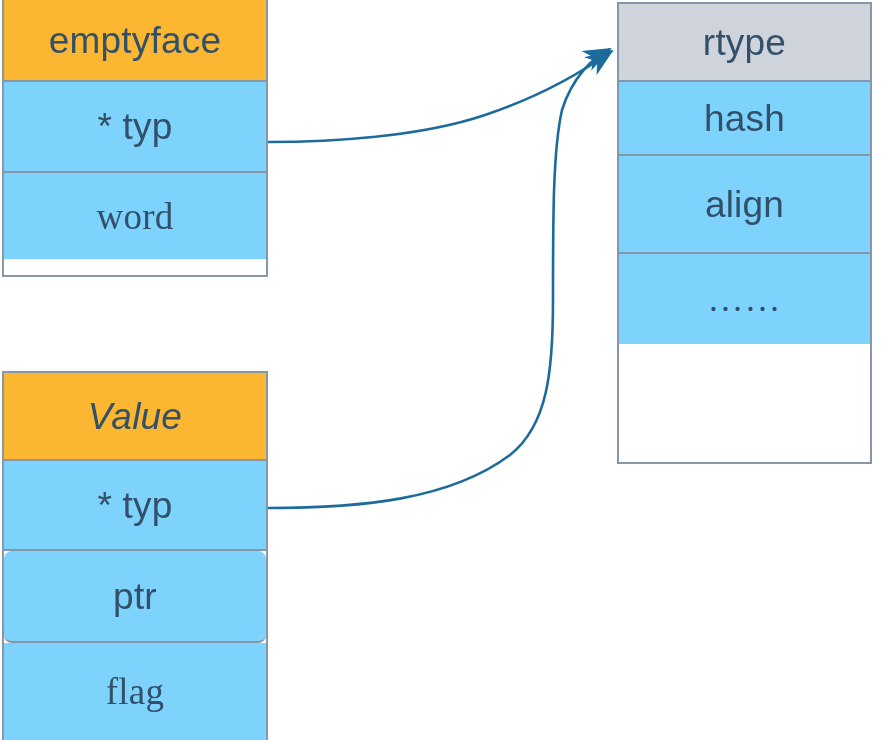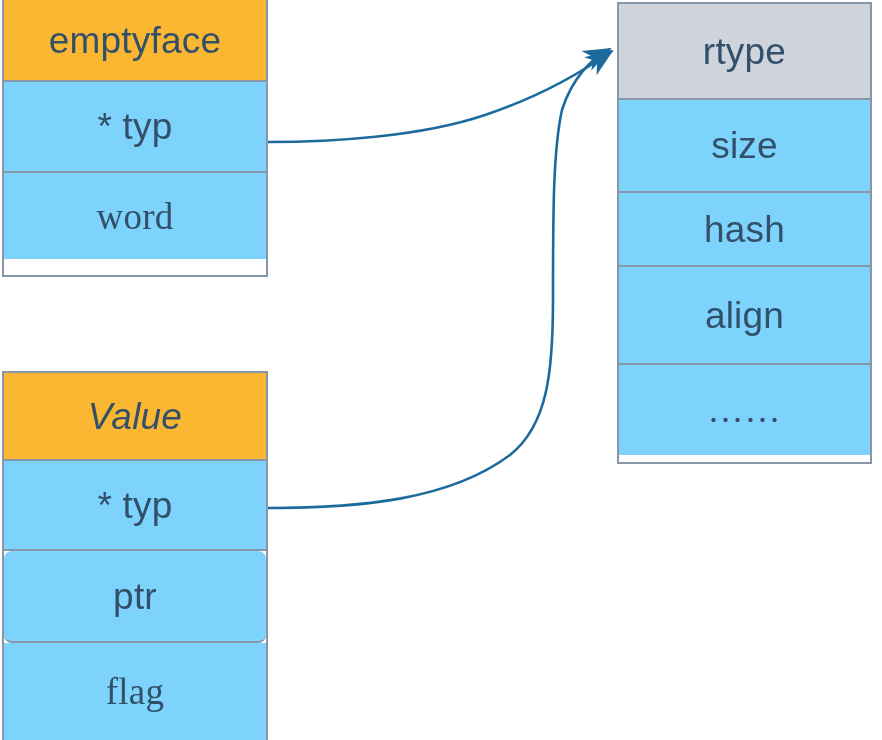--- a/index.html
+++ b/index.html
@@ -80,21 +80,21 @@
   #struct-value .r2 { height: 92px; border-radius: 8px; }
   #struct-value .r3 { height: 97px; }
 
   
   #struct-rtype {
     left: 617px;
     top: 2px;
     width: 255px;
     height: 462px;
   }
-  #struct-rtype .r0 { height: 96px; }
+  #struct-rtype .r0 { height: 78px; }
   #struct-rtype .r1 { height: 93px; }
   #struct-rtype .r2 { height: 74px; }
   #struct-rtype .r3 { height: 98px; }
   #struct-rtype .r4 { height: 90px; }
 
   
   #connectors {
     position: absolute;
     left: 0; top: 0;
     width: 882px;
@@ -115,21 +115,20 @@
 
   <div class="struct" id="struct-value">
     <div class="struct-row header-orange r0">Value</div>
     <div class="struct-row r1">* typ</div>
     <div class="struct-row r2">ptr</div>
     <div class="struct-row r3">flag</div>
   </div>
 
   <div class="struct" id="struct-rtype">
     <div class="struct-row header-gray r0">rtype</div>
-    <div class="struct-row r1">size</div>
     <div class="struct-row r2">hash</div>
     <div class="struct-row r3">align</div>
     <div class="struct-row ellipsis r4">……</div>
   </div>
 
   <svg id="connectors" viewBox="0 0 882 740" width="882" height="740">
     <defs>
       <marker id="arrowhead" markerWidth="11" markerHeight="9" refX="10.2" refY="4.5" orient="auto" markerUnits="strokeWidth">
         <path d="M0,0.3 L11,4.5 L0,8.7 L3.2,4.5 Z" fill="#1d6b9c"></path>
       </marker>

